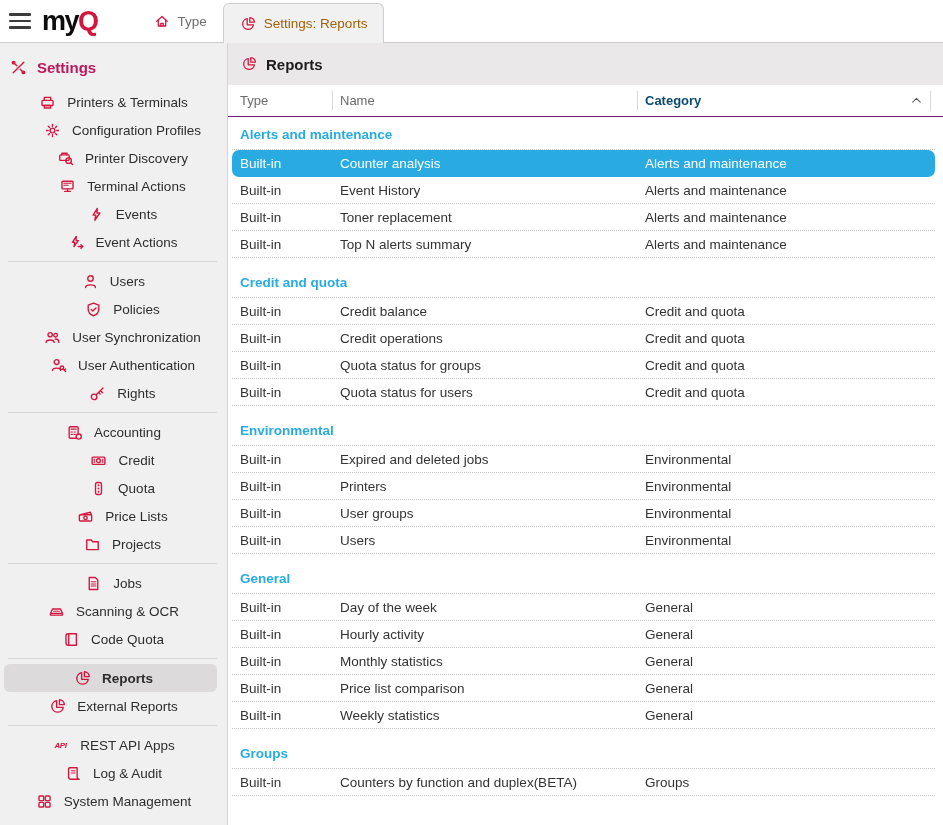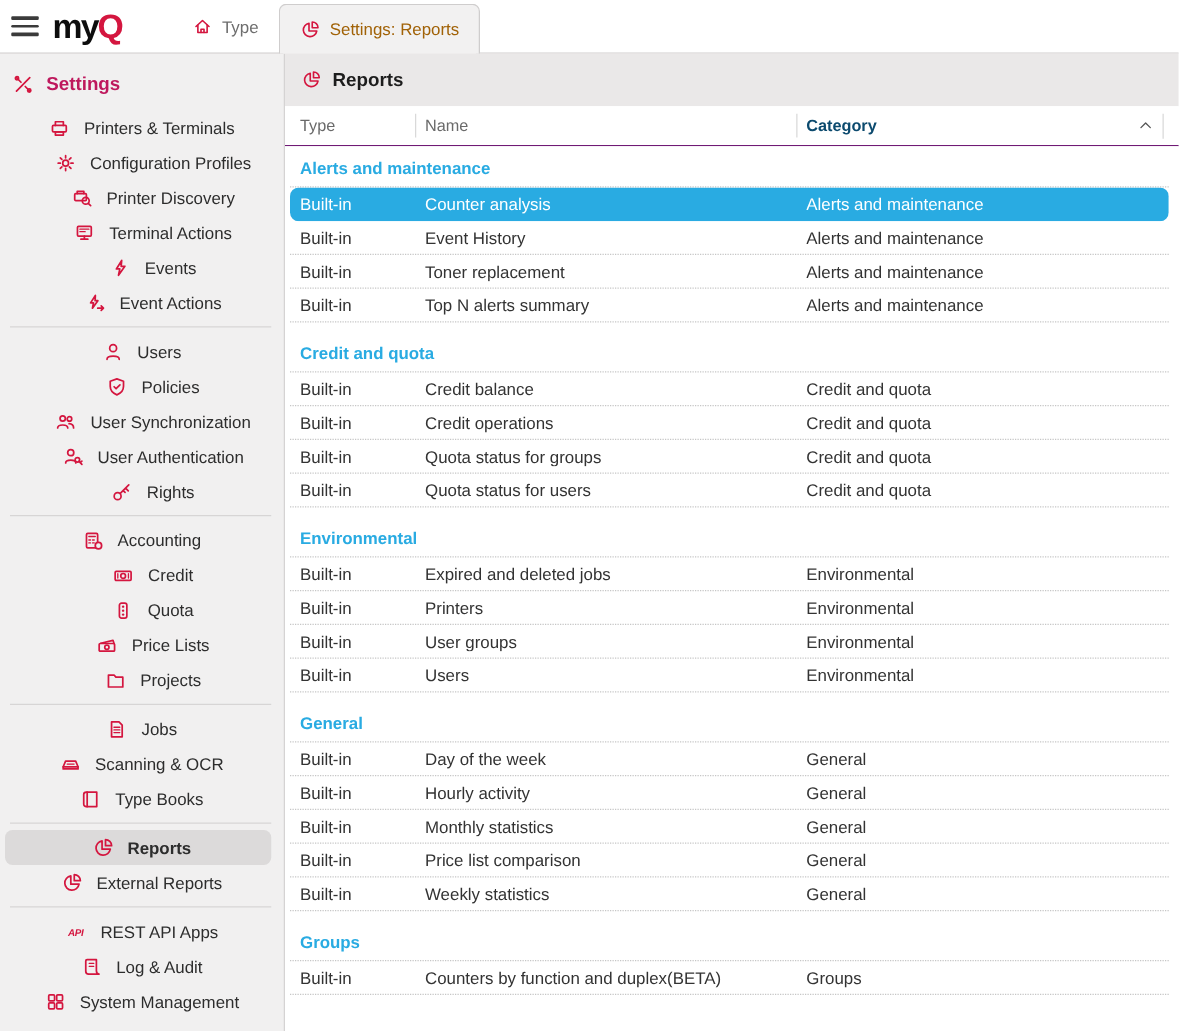--- a/index.html
+++ b/index.html
@@ -298,21 +298,21 @@
           </span>
           <span class="side-label">Scanning &amp; OCR</span>
         </div>
         <div class="side-item">
           <span class="icon">
             <svg viewBox="0 0 16 16" fill="none" stroke="currentColor" stroke-width="1.3" stroke-linecap="round" stroke-linejoin="round">
               <path d="M12.6 13.4 H4.8 C3.6 13.4 2.8 12.6 2.8 11.4 V4.4 C2.8 3.3 3.6 2.6 4.8 2.6 H12.6 V13.4 Z"></path>
               <path d="M5.4 2.6 V13.4"></path>
             </svg>
           </span>
-          <span class="side-label">Type Books</span>
+          <span class="side-label">Code Quota</span>
         </div>
         <div class="side-divider"></div>
         <div class="side-item selected">
           <span class="icon">
             <svg viewBox="0 0 16 16" fill="none" stroke="currentColor" stroke-width="1.3" stroke-linecap="round" stroke-linejoin="round">
               <path d="M7.2 2.6 A5.4 5.4 0 1 0 13.4 8.8 L7.2 8.8 Z"></path>
               <path d="M9.8 1.6 A4.6 4.6 0 0 1 14.4 6.2 L9.8 6.2 Z"></path>
             </svg>
           </span>
           <span class="side-label">Reports</span>

